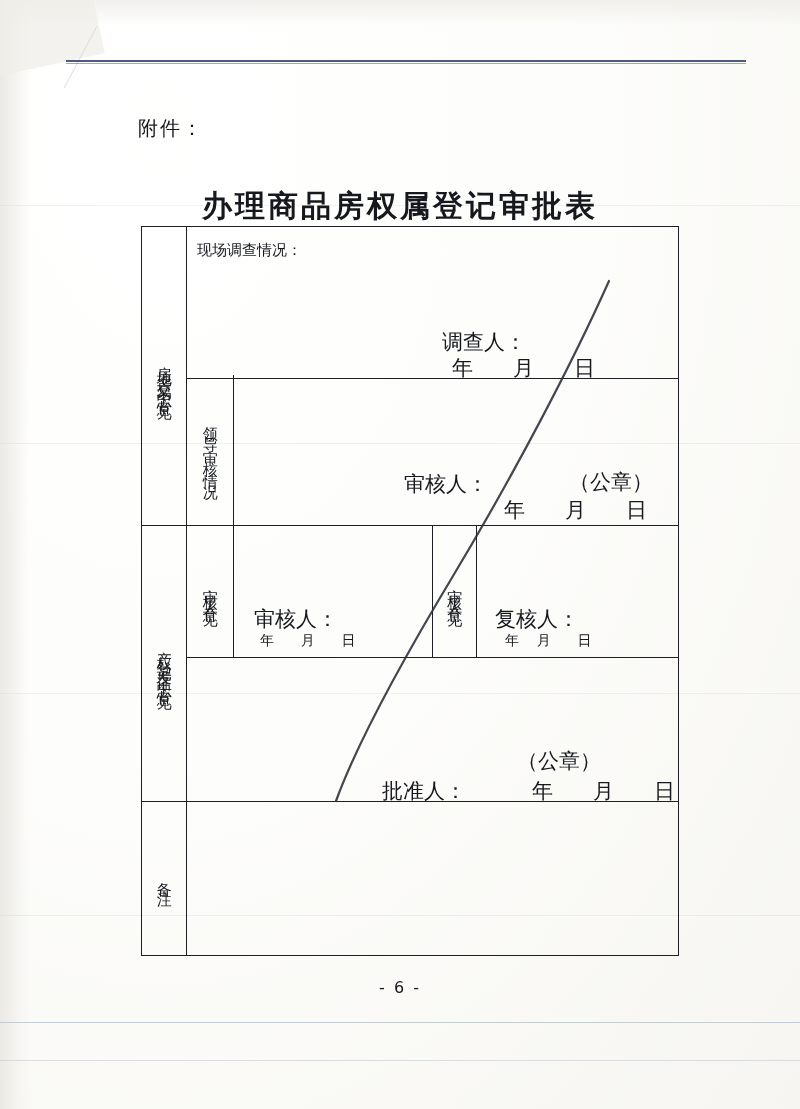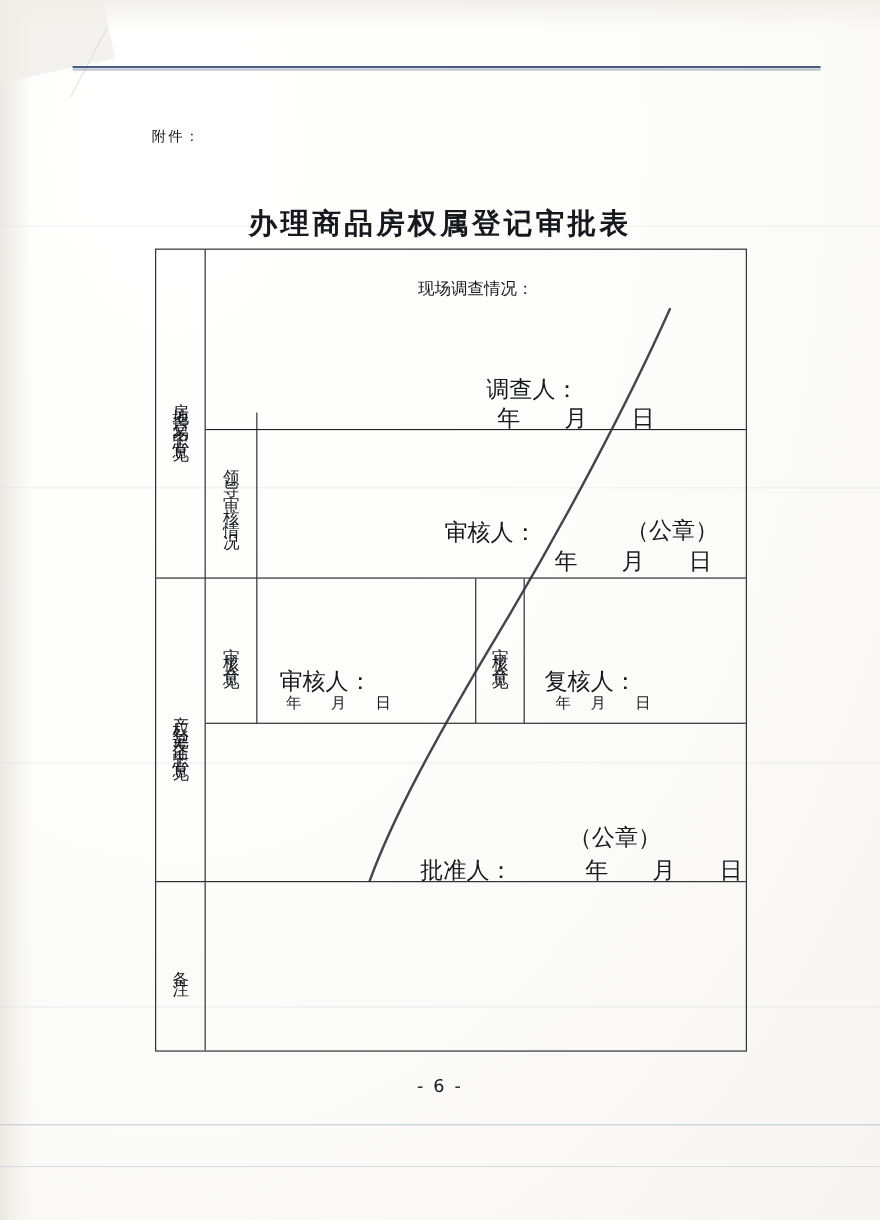--- a/index.html
+++ b/index.html
@@ -78,32 +78,32 @@
     top: 63px;
     border-top: 1px solid #42527c;
     opacity: .5;
   }
 
   
   .attach-label {
     position: absolute;
     left: 138px;
     top: 115px;
-    font-size: 13px;
+    font-size: 20px;
     letter-spacing: 2px;
     font-family: "DejaVu Sans", "Liberation Sans", sans-serif;
   }
 
   
   .doc-title {
     position: absolute;
     left: 0; right: 0;
     top: 186px;
     text-align: center;
-    font-size: 26px;
+    font-size: 30px;
     font-weight: bold;
     letter-spacing: 3px;
     font-family: "DejaVu Serif", "Liberation Serif", serif;
   }
 
   
   #form-table {
     position: absolute;
     left: 141px;
     top: 226px;
@@ -198,21 +198,21 @@
   <div class="top-rule second"></div>
 
   <div class="attach-label">附件：</div>
 
   <div class="doc-title">办理商品房权属登记审批表</div>
 
   <div id="form-table">
 
     <div class="cell br bb vert" style="left:0; top:0; width:45px; height:299px;">房地产交易中心意见</div>
 
-    <div class="cell bb" style="left:45px; top:16px; width:491px; height:148px;text-align:center;">
+    <div class="cell bb" style="left:45px; top:4px; width:491px; height:148px;">
       <div class="pad">现场调查情况：</div>
       <div class="sign-line" style="left:255px; top:96px;">调查人：</div>
       <div class="sign-line" style="left:265px; top:122px;">年      月      日</div>
     </div>
 
     <div class="cell br bb vert" style="left:45px; top:148px; width:47px; height:151px; letter-spacing:12px;">领导审核情况</div>
 
     <div class="cell bb" style="left:92px; top:148px; width:444px; height:151px;">
       <div class="sign-line" style="left:170px; top:94px;">审核人：</div>
       <div class="sign-line" style="left:335px; top:92px;">（公章）</div>

